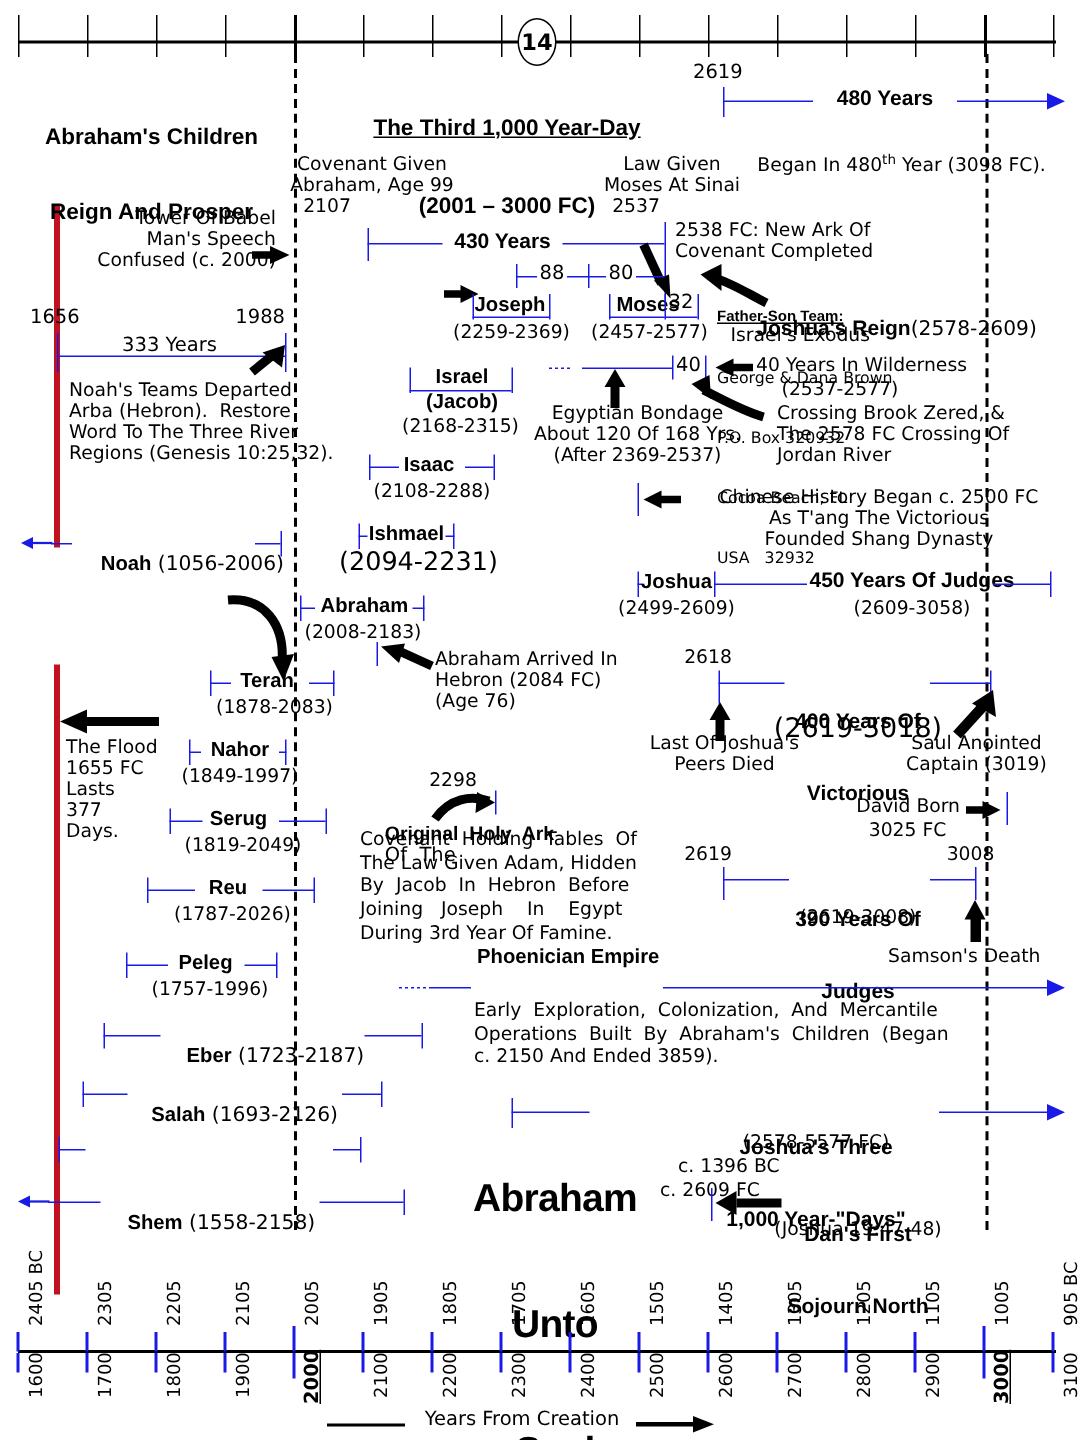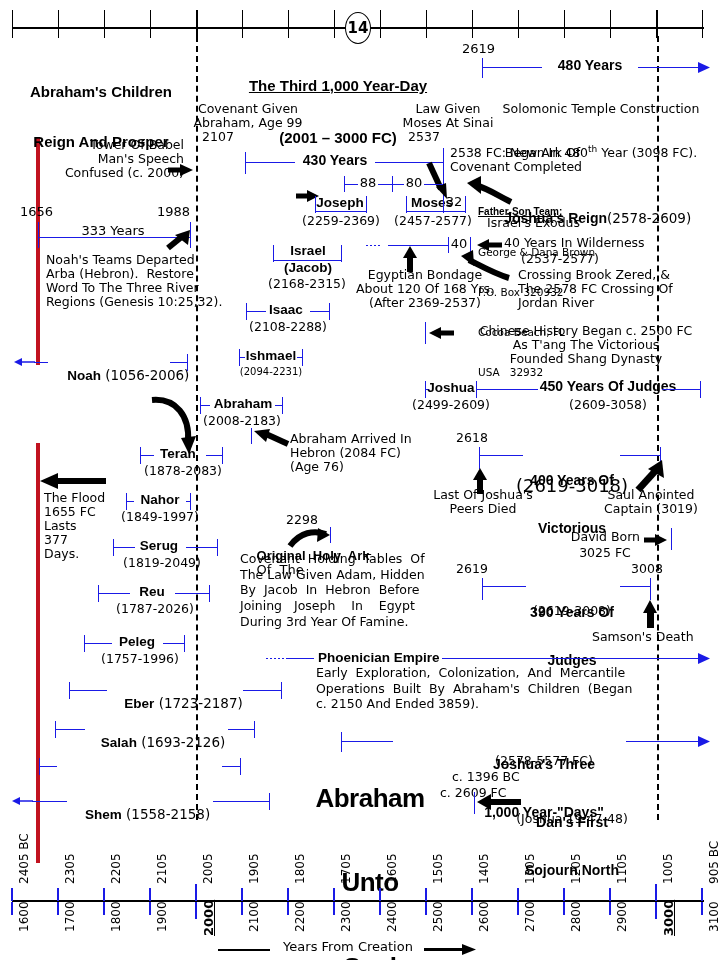--- a/index.html
+++ b/index.html
@@ -77,21 +77,20 @@
 
   <div class="txt" style="left:462px;top:42px;font-size:13px;">2619</div>
   <div class="bl vline" style="left:482px;top:58px;height:20px;"></div>
   <div class="bl hline" style="left:482px;top:67px;width:60px;"></div>
   <div class="txt bold ctr" style="left:542px;top:58px;width:96px;font-size:14px;">480 Years</div>
   <div class="bl hline" style="left:638px;top:67px;width:68px;"></div>
   <svg class="arrow" style="left:698px;top:61px;" width="14" height="13">
       <polygon points="0,1 12,6.5 0,12" fill="#1a1ae6"></polygon>
     </svg>
   <div class="txt ctr" style="left:486px;top:74px;width:230px;font-size:12.5px;">
-    <div>Solomonic Temple Construction</div>
     <div>Began In 480<sup style="font-size:9px;">th</sup> Year (3098 FC).</div>
   </div>
 
   <div class="txt" style="left:478px;top:146px;font-size:10.5px;line-height:1.28;">
     <div class="ul bold" style="font-size:10px;margin-top:33px;">Father-Son Team:</div>
     <div>George &amp; Dana Brown</div>
     <div>P.O. Box 320932</div>
     <div>Cocoa Beach, FL</div>
     <div>USA   32932</div>
   </div>
@@ -271,21 +270,21 @@
   <svg class="arrow" style="left:150px;top:392px;" width="46" height="62">
     <path d="M2,8 C26,6 40,24 38,50" stroke="#000" stroke-width="6" fill="none"></path>
     <polygon points="31,46 39,62 46,44" fill="#000"></polygon>
   </svg>
 
   <div class="bl vline" style="left:239px;top:349px;height:17px;"></div>
   <div class="bl hline" style="left:239px;top:357px;width:6px;"></div>
   <div class="txt bold ctr" style="left:241px;top:348px;width:60px;font-size:13.5px;">Ishmael</div>
   <div class="bl hline" style="left:297px;top:357px;width:6px;"></div>
   <div class="bl vline" style="left:302px;top:349px;height:17px;"></div>
-  <div class="txt ctr" style="left:226px;top:366px;width:90px;font-size:10px;">(2094-2231)</div>
+  <div class="txt ctr" style="left:226px;top:366px;width:90px;font-size:17px;">(2094-2231)</div>
 
   <div class="bl vline" style="left:246px;top:303px;height:17px;"></div>
   <div class="bl hline" style="left:246px;top:311px;width:20px;"></div>
   <div class="txt bold ctr" style="left:258px;top:302px;width:56px;font-size:13.5px;">Isaac</div>
   <div class="bl hline" style="left:310px;top:311px;width:19px;"></div>
   <div class="bl vline" style="left:329px;top:303px;height:17px;"></div>
   <div class="txt ctr" style="left:243px;top:320px;width:90px;font-size:12.5px;">(2108-2288)</div>
 
   <div class="bl vline" style="left:273px;top:245px;height:17px;"></div>
   <div class="bl hline" style="left:273px;top:260px;width:68px;"></div>
@@ -419,21 +418,21 @@
     <span>Of  The</span>
   </div>
   <div class="txt" style="left:240px;top:551px;width:208px;font-size:12.5px;line-height:1.25;">Covenant  Holding  Tables  Of
 The Law Given Adam, Hidden
 By  Jacob  In  Hebron  Before
 Joining   Joseph    In    Egypt
 During 3rd Year Of Famine.</div>
 
   <div class="bl hline" style="left:266px;top:658px;width:22px;height:1px;background:repeating-linear-gradient(to right,#1a1ae6 0 2px,transparent 2px 4px);"></div>
   <div class="bl hline" style="left:288px;top:658px;width:26px;"></div>
-  <div class="txt bold" style="left:318px;top:650px;font-size:13.5px;">Phoenician Empire</div>
+  <div class="txt bold" style="left:318px;top:630px;font-size:13.5px;">Phoenician Empire</div>
   <div class="bl hline" style="left:442px;top:658px;width:259px;"></div>
   <svg class="arrow" style="left:698px;top:652px;" width="14" height="13">
       <polygon points="0,1 12,6.5 0,12" fill="#1a1ae6"></polygon>
     </svg>
   <div class="txt" style="left:316px;top:665px;width:396px;font-size:12.5px;line-height:1.25;">Early  Exploration,  Colonization,  And  Mercantile
 Operations  Built  By  Abraham's  Children  (Began
 c. 2150 And Ended 3859).</div>
 
   <div class="txt bold ctr" style="left:288px;top:728px;width:164px;font-size:26px;line-height:1.08;letter-spacing:-0.5px;">
     <div>Abraham</div>

